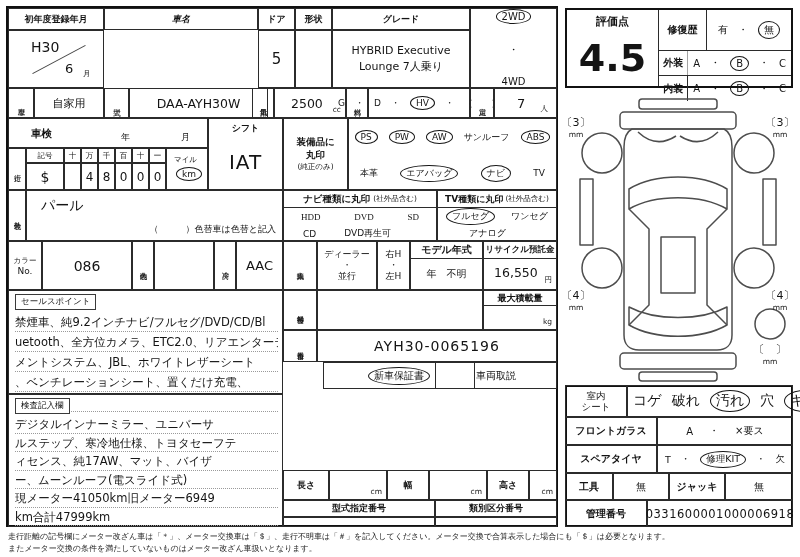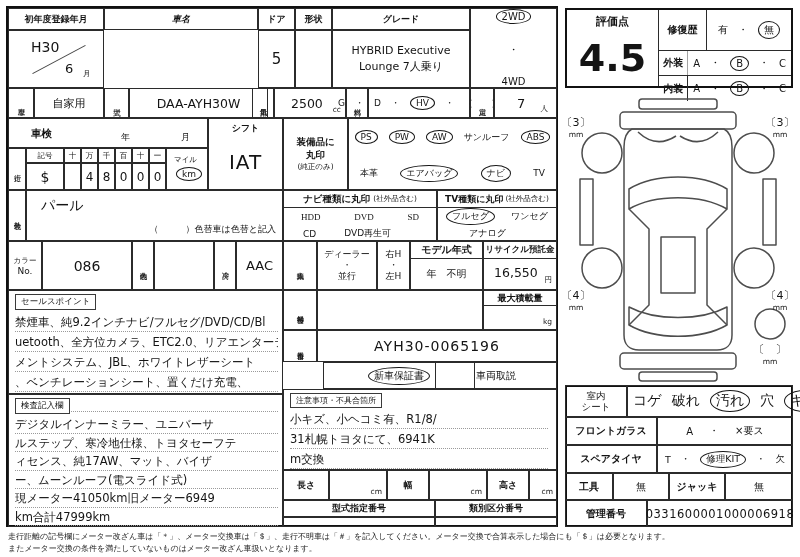--- a/index.html
+++ b/index.html
@@ -230,28 +230,20 @@
   </div>
 
   <div class="abs b c v tiny" style="left:283px;top:330px;width:34px;height:32px;letter-spacing:0;">車台番号</div>
   <div class="abs b c" style="left:317px;top:330px;width:240px;height:32px;font-size:14px;letter-spacing:1px;">AYH30-0065196</div>
 
   <div class="abs b opts" style="left:283px;top:362px;width:152px;height:27px;font-size:10px;margin-left:40px;">
       <span class="opt circled">新車保証書</span>
     </div>
   <div class="abs b c" style="left:435px;top:362px;width:122px;height:27px;font-size:10px;">車両取説</div>
 
-  <div class="abs b" style="left:283px;top:389px;width:274px;height:81px;">
-    <span class="tag abs" style="left:6px;top:3px;font-size:8px;">注意事項・不具合箇所</span>
-    <div class="abs lines caution" style="left:6px;top:19px;width:258px;">
-        <div class="line">小キズ、小ヘコミ有、R1/8/</div>
-        <div class="line">31札幌トヨタにて、6941K</div>
-        <div class="line">m交換</div>
-      </div>
-  </div>
 
   <div class="abs b c small bold" style="left:283px;top:470px;width:46px;height:30px;">長さ</div>
   <div class="abs b" style="left:329px;top:470px;width:58px;height:30px;">
     <span class="abs tiny" style="right:4px;bottom:3px;">cm</span>
   </div>
   <div class="abs b c small bold" style="left:387px;top:470px;width:42px;height:30px;">幅</div>
   <div class="abs b" style="left:429px;top:470px;width:58px;height:30px;">
     <span class="abs tiny" style="right:4px;bottom:3px;">cm</span>
   </div>
   <div class="abs b c small bold" style="left:487px;top:470px;width:42px;height:30px;">高さ</div>

